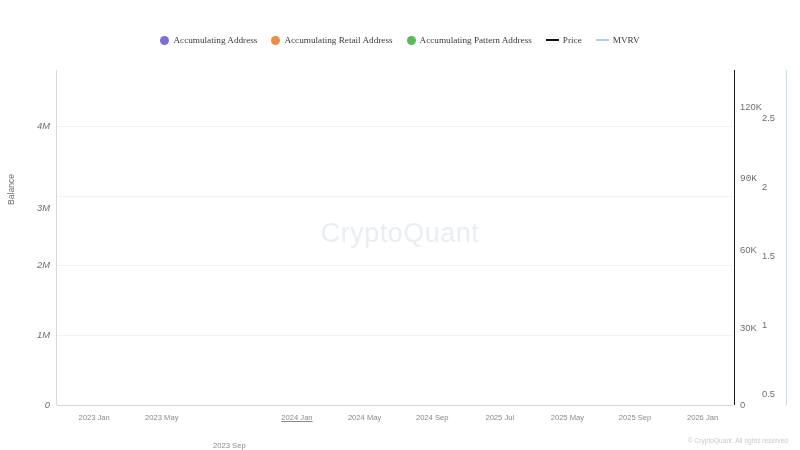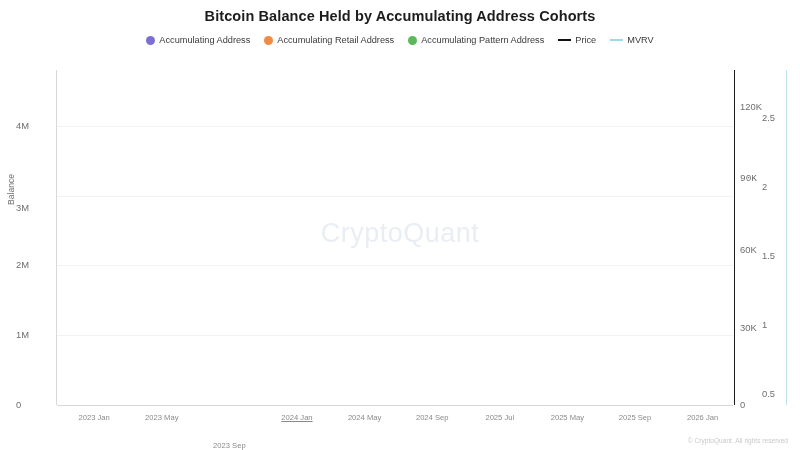--- a/index.html
+++ b/index.html
@@ -13,21 +13,21 @@
   
   .title{
     position:absolute;left:0;top:8px;width:800px;text-align:center;
     font-size:14.5px;font-weight:bold;color:#1d1d1d;letter-spacing:.1px;
   }
 
   
   .legend{
     position:absolute;top:35px;left:0;width:800px;
     display:flex;justify-content:center;align-items:center;gap:14px;
-    font-size:9.2px;color:#3a3a3a;
+    font-size:9.2px;color:#3a3a3a;font-family:Liberation Serif, serif;
   }
   .legend-item{display:flex;align-items:center;gap:4px;white-space:nowrap;}
   .swatch{width:9px;height:9px;border-radius:50%;display:block;}
   .line-swatch{width:13px;height:0;border-top-width:2px;border-top-style:solid;display:block;}
 
   
   .plot{
     position:absolute;left:57px;top:70px;width:676px;height:335px;
   }
   .plot-bg{position:absolute;inset:0;background:#ffffff;}
@@ -38,21 +38,21 @@
   .axis-mvrv{position:absolute;left:729px;top:0;width:1.2px;height:100%;background:#bfe2ef;}
 
   
   .ylab-left{
     position:absolute;left:6px;top:205px;width:60px;
     font-size:8.6px;color:#707070;
     transform:rotate(-90deg);transform-origin:left top;
     white-space:nowrap;
   }
   .tick{position:absolute;font-size:9.4px;color:#6e6e6e;white-space:nowrap;}
-  .tick-l{width:34px;}
+  .tick-l{text-align:right;width:34px;font-style:italic;}
   .tick-p{text-align:left;width:40px;}
   .tick-m{text-align:left;width:34px;}
   .tick-x{
     position:absolute;font-size:7.6px;color:#8a8a8a;
     white-space:nowrap;transform:translateX(-50%);
   }
 
   
   .watermark{
     position:absolute;left:0;top:218px;width:800px;text-align:center;
@@ -63,21 +63,20 @@
     position:absolute;right:12px;bottom:6px;
     font-size:6.6px;color:#c9c9c9;white-space:nowrap;
   }
   svg{display:block;}
 </style>
 </head>
 <body>
 
 <div id="chart-root">
 
-  <div class="title">Bitcoin Balance Held by Accumulating Address Cohorts</div>
 
   <div class="legend" id="legend">
       <div class="legend-item">
         <span class="swatch" style="background: rgb(123, 111, 212);"></span>
         <span>Accumulating Address</span>
       </div>
       <div class="legend-item">
         <span class="swatch" style="background: rgb(239, 139, 67);"></span>
         <span>Accumulating Retail Address</span>
       </div>

